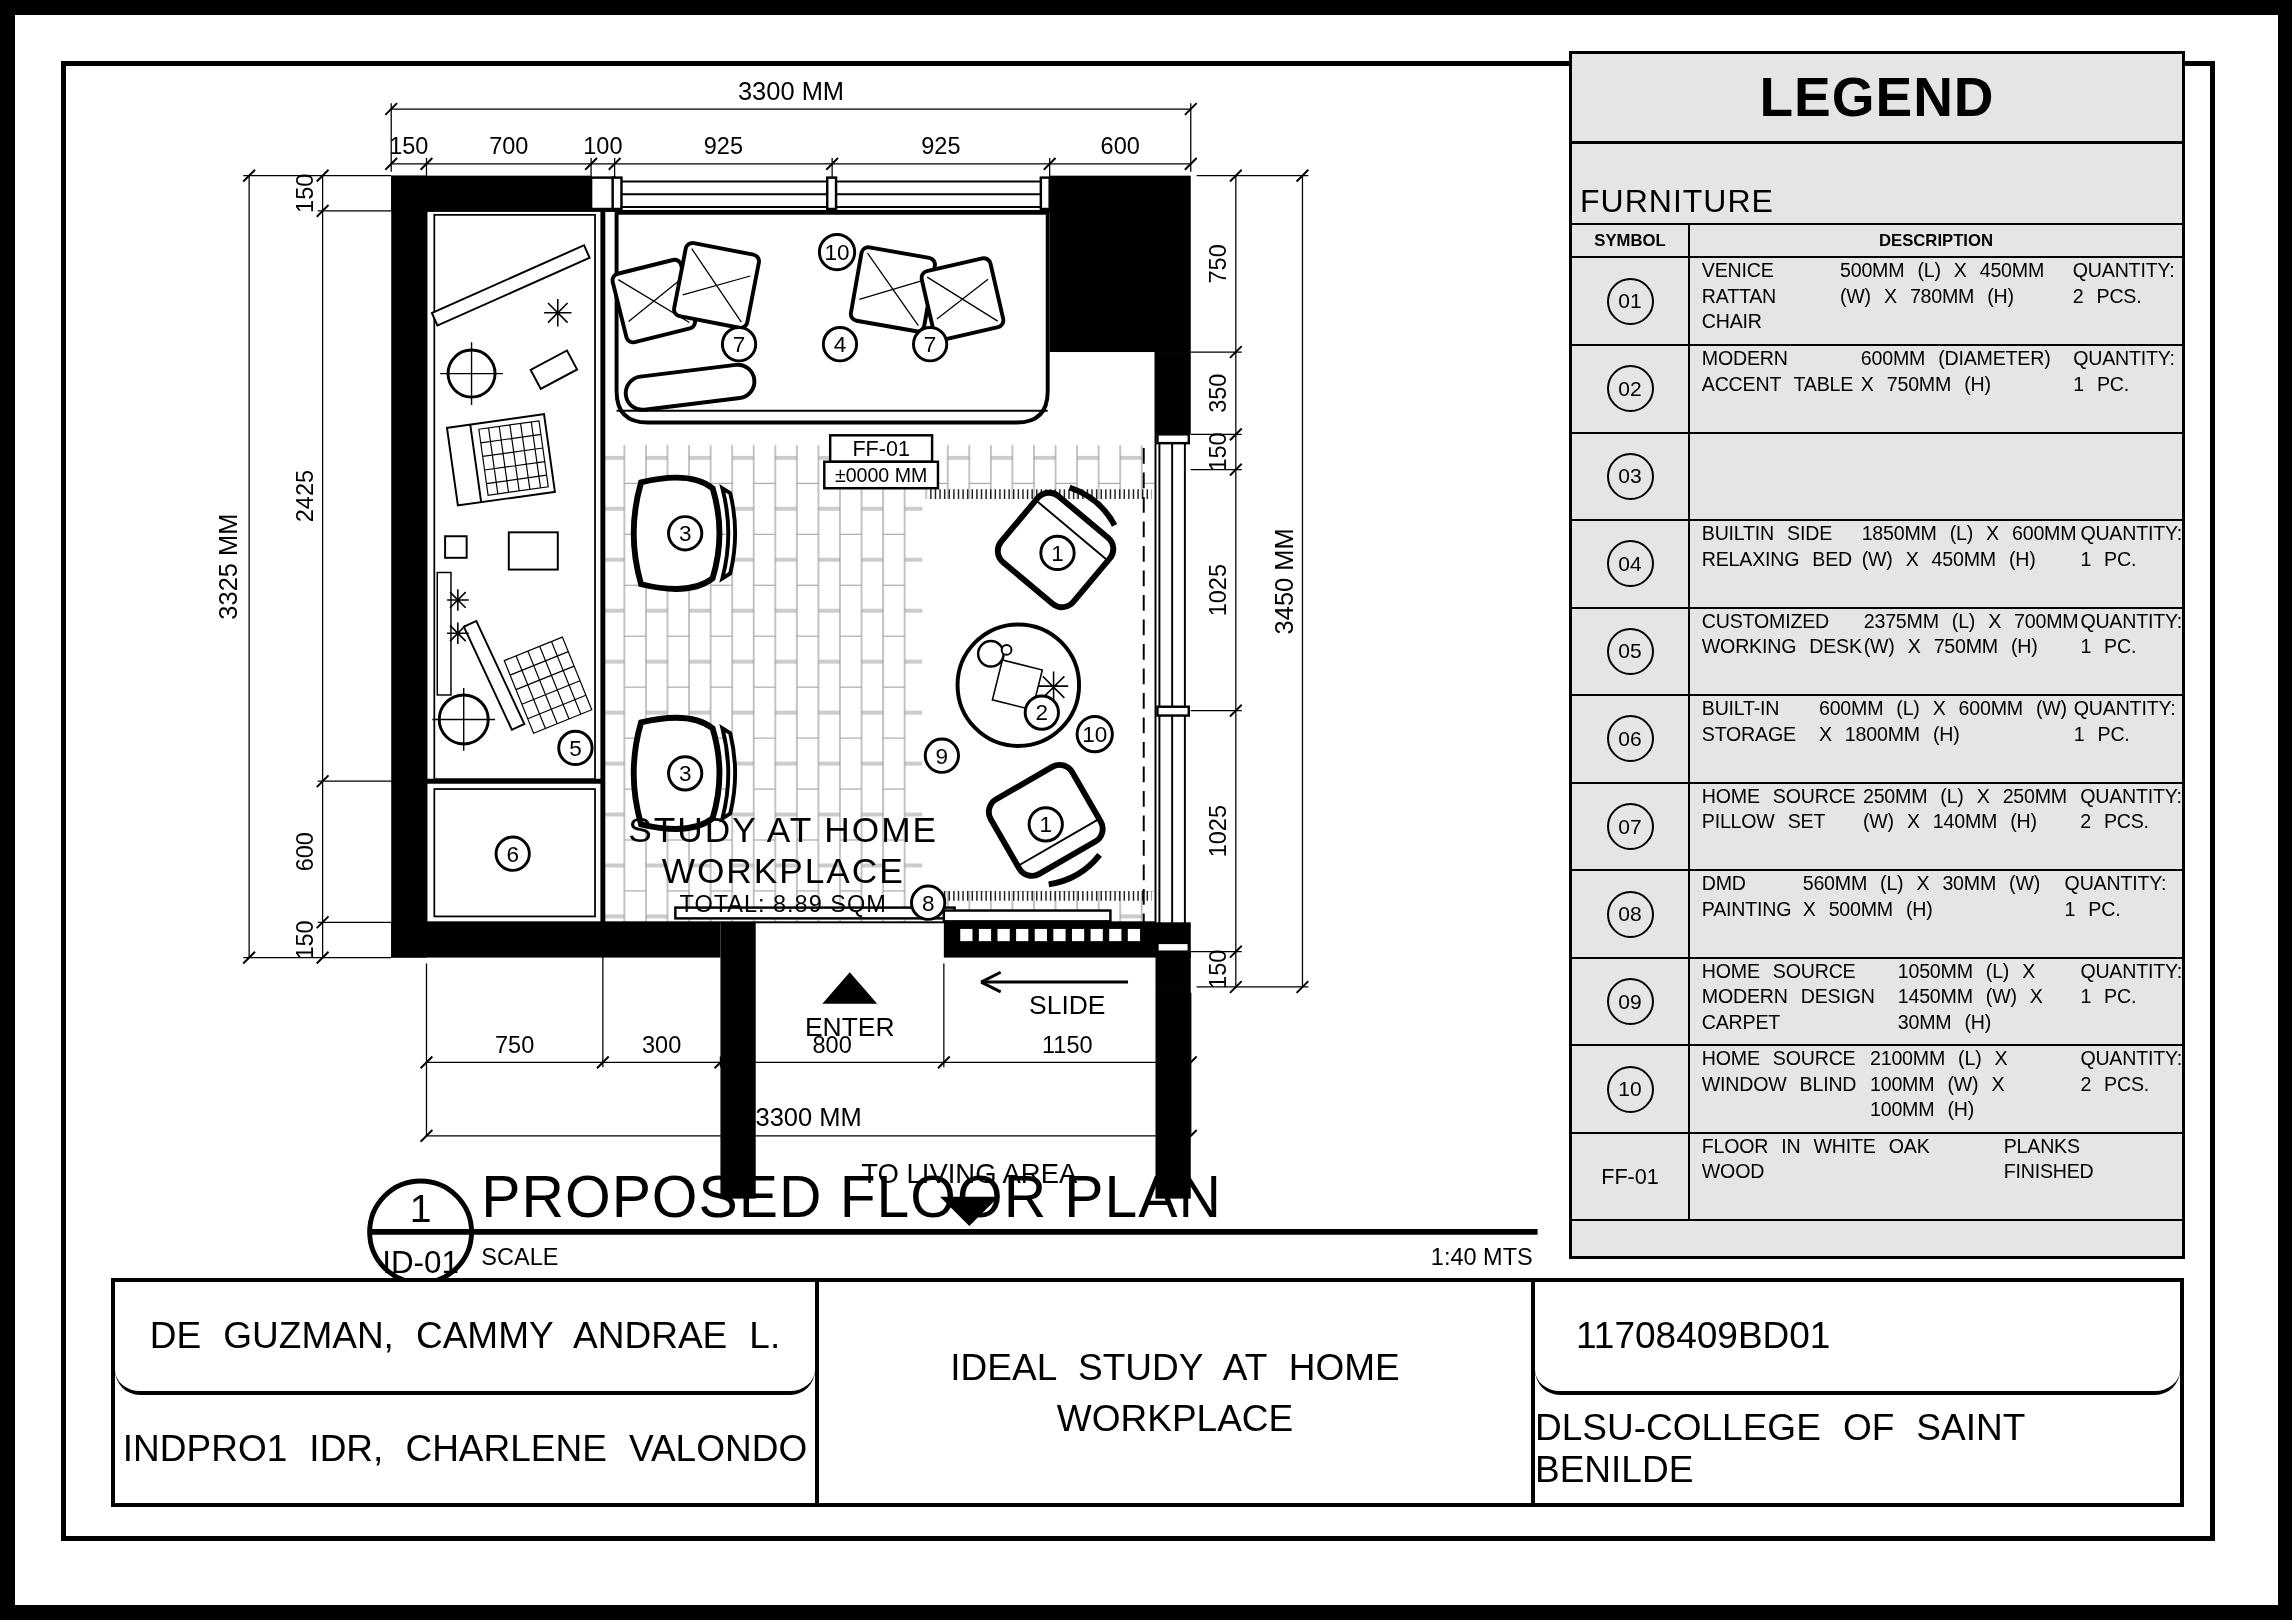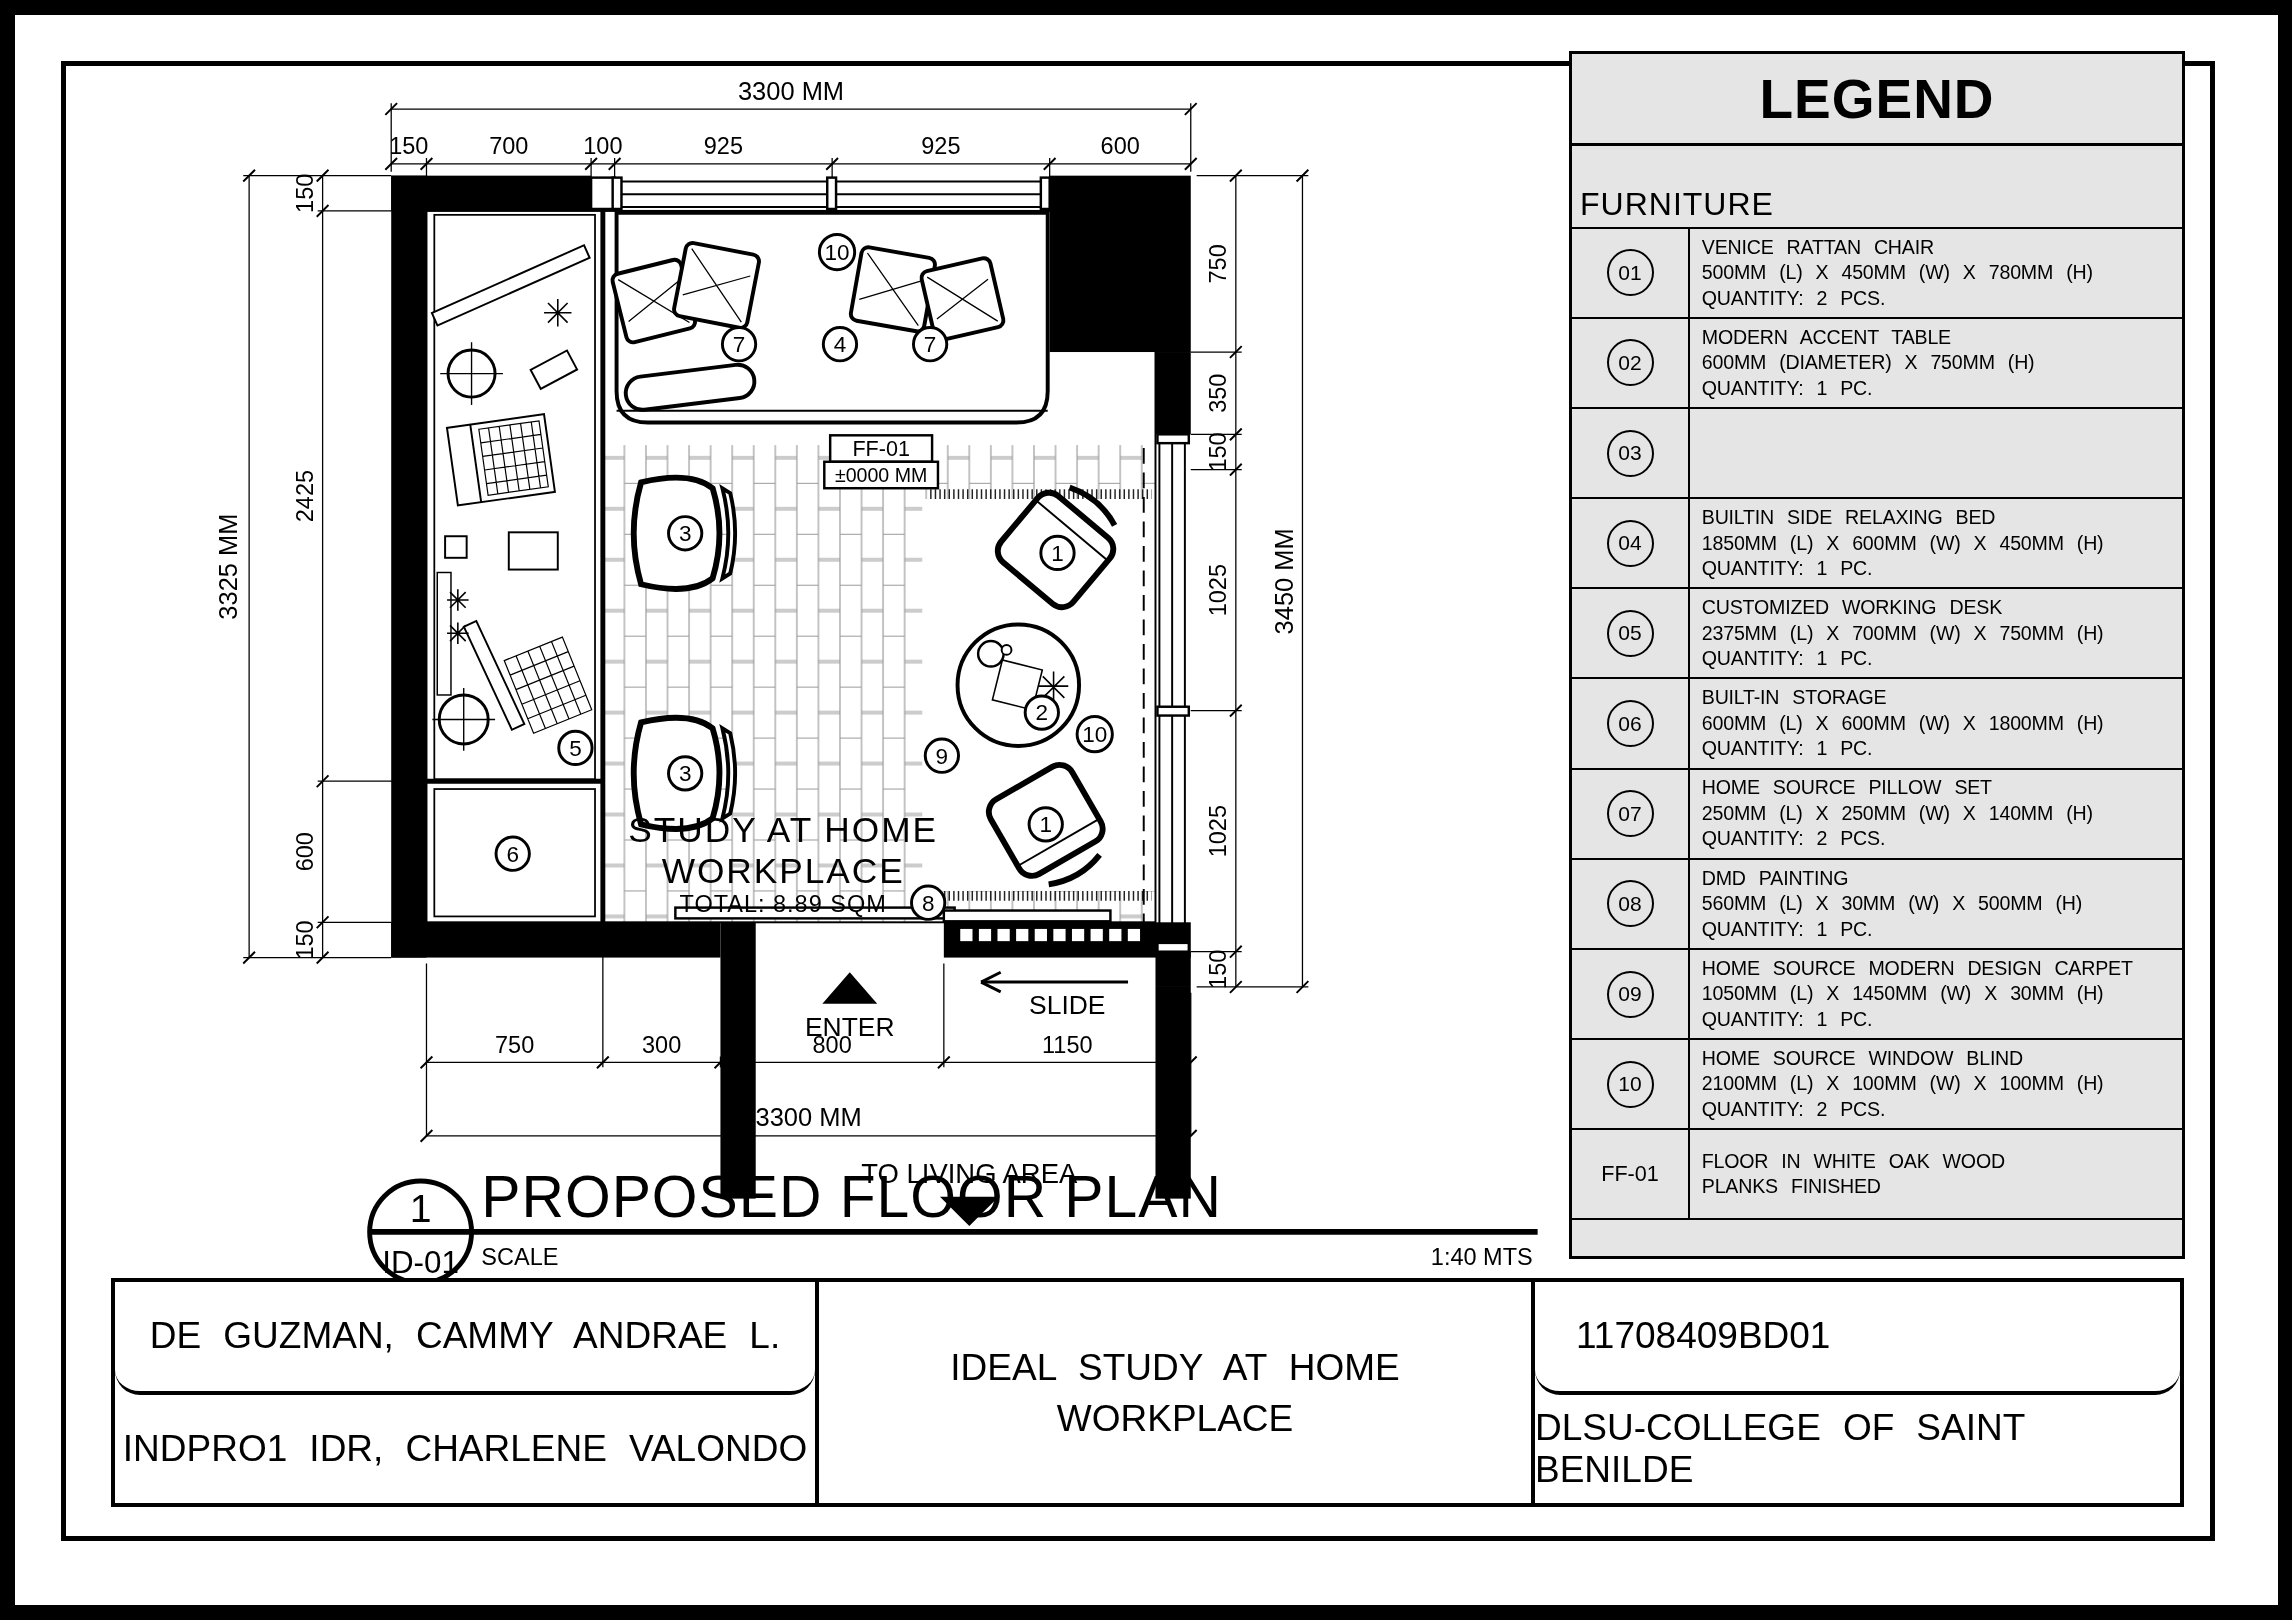--- a/index.html
+++ b/index.html
@@ -12,21 +12,21 @@
   .legend{position:absolute;left:1554px;top:36px;width:616px;height:1208px;
           border:3.9px solid #000;box-sizing:border-box;display:flex;flex-direction:column;background:#e5e5e5;}
   .legend-title{height:90px;border-bottom:3.9px solid #000;display:flex;align-items:center;justify-content:center;
                 font-size:55px;font-weight:bold;letter-spacing:1px;}
   .legend-cat{height:45px;border-bottom:2.9px solid #000;display:flex;align-items:center;
               font-size:32px;padding-left:8px;letter-spacing:1px;margin-top:36px;}
   .legend-head{height:33px;border-bottom:2.9px solid #000;display:flex;font-weight:bold;font-size:16.7px;}
   .sym-col{width:116px;border-right:2px solid #000;display:flex;align-items:center;justify-content:center;flex:none;}
   .desc-col{flex:1;display:flex;align-items:center;justify-content:center;}
   .lrow{height:91px;border-bottom:2px solid #000;display:flex;box-sizing:border-box;}
-  .lrow .desc-col{flex-direction:column;align-items:flex-start;justify-content:center;
+  .lrow .desc-col{align-items:flex-start;justify-content:center;
                   padding-left:11.8px;font-size:19.6px;line-height:25.5px;word-spacing:7.8px;letter-spacing:-0.2px;}
   .badge{width:43px;height:43px;border:2.9px solid #000;border-radius:50%;display:flex;align-items:center;
          justify-content:center;font-size:21px;}
   .ff-sym{font-size:21.6px;}
   .lrow-empty{height:36px;}
   
   .tblock{position:absolute;left:96px;top:1263px;width:2073px;height:229px;
           border:4.9px solid #000;box-sizing:border-box;display:flex;background:#fff;}
   .tb-col{display:flex;flex-direction:column;box-sizing:border-box;}
   .tb-left{width:704px;border-right:4.9px solid #000;}
@@ -376,20 +376,24 @@
       <text x="430" y="1300" font-size="32" text-anchor="middle">ID-01</text>
       <text x="492" y="1243" font-size="60" letter-spacing="1">PROPOSED FLOOR PLAN</text>
       <text x="492" y="1292" font-size="24">SCALE</text>
       <text x="1565" y="1292" font-size="24" text-anchor="end">1:40 MTS</text>
     </g>
   </svg>
 
   <div class="legend">
     <div class="legend-title">LEGEND</div>
     <div class="legend-cat">FURNITURE</div>
+    <div class="legend-head">
+      <div class="sym-col">SYMBOL</div>
+      <div class="desc-col">DESCRIPTION</div>
+    </div>
 
     <div class="lrow">
       <div class="sym-col">
           <div class="badge">01</div>
         </div>
       <div class="desc-col">
           <span>VENICE RATTAN CHAIR</span>
           <span>500MM (L) X 450MM (W) X 780MM (H)</span>
           <span>QUANTITY: 2 PCS.</span>
         </div>

